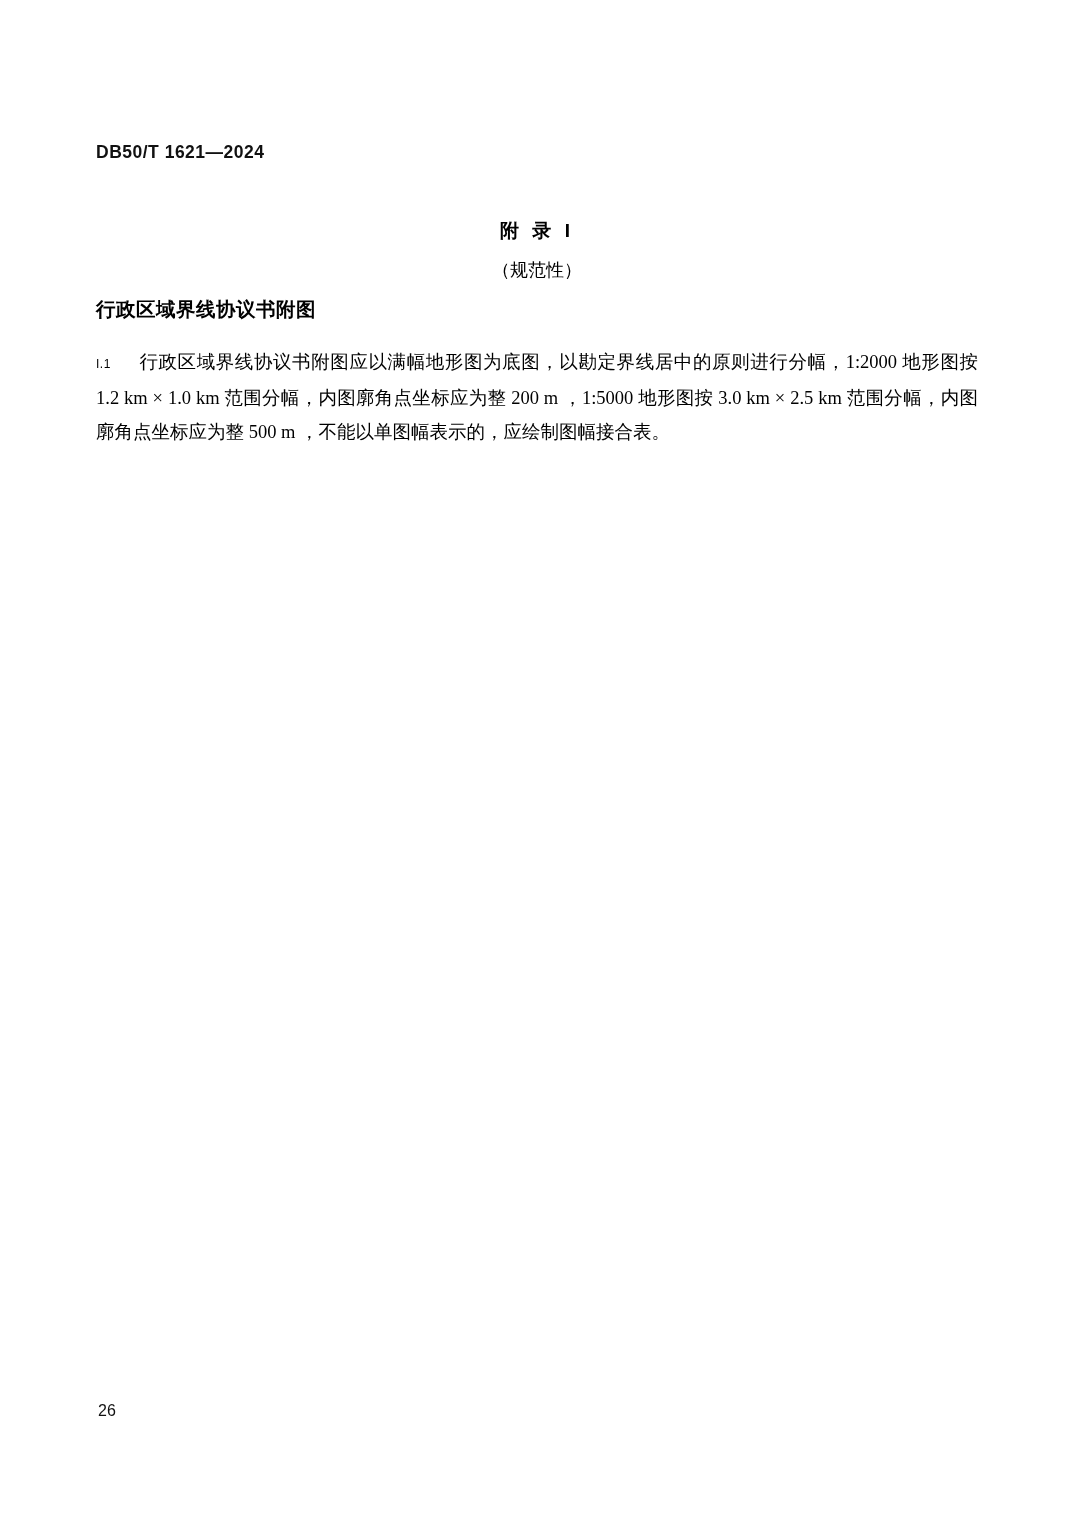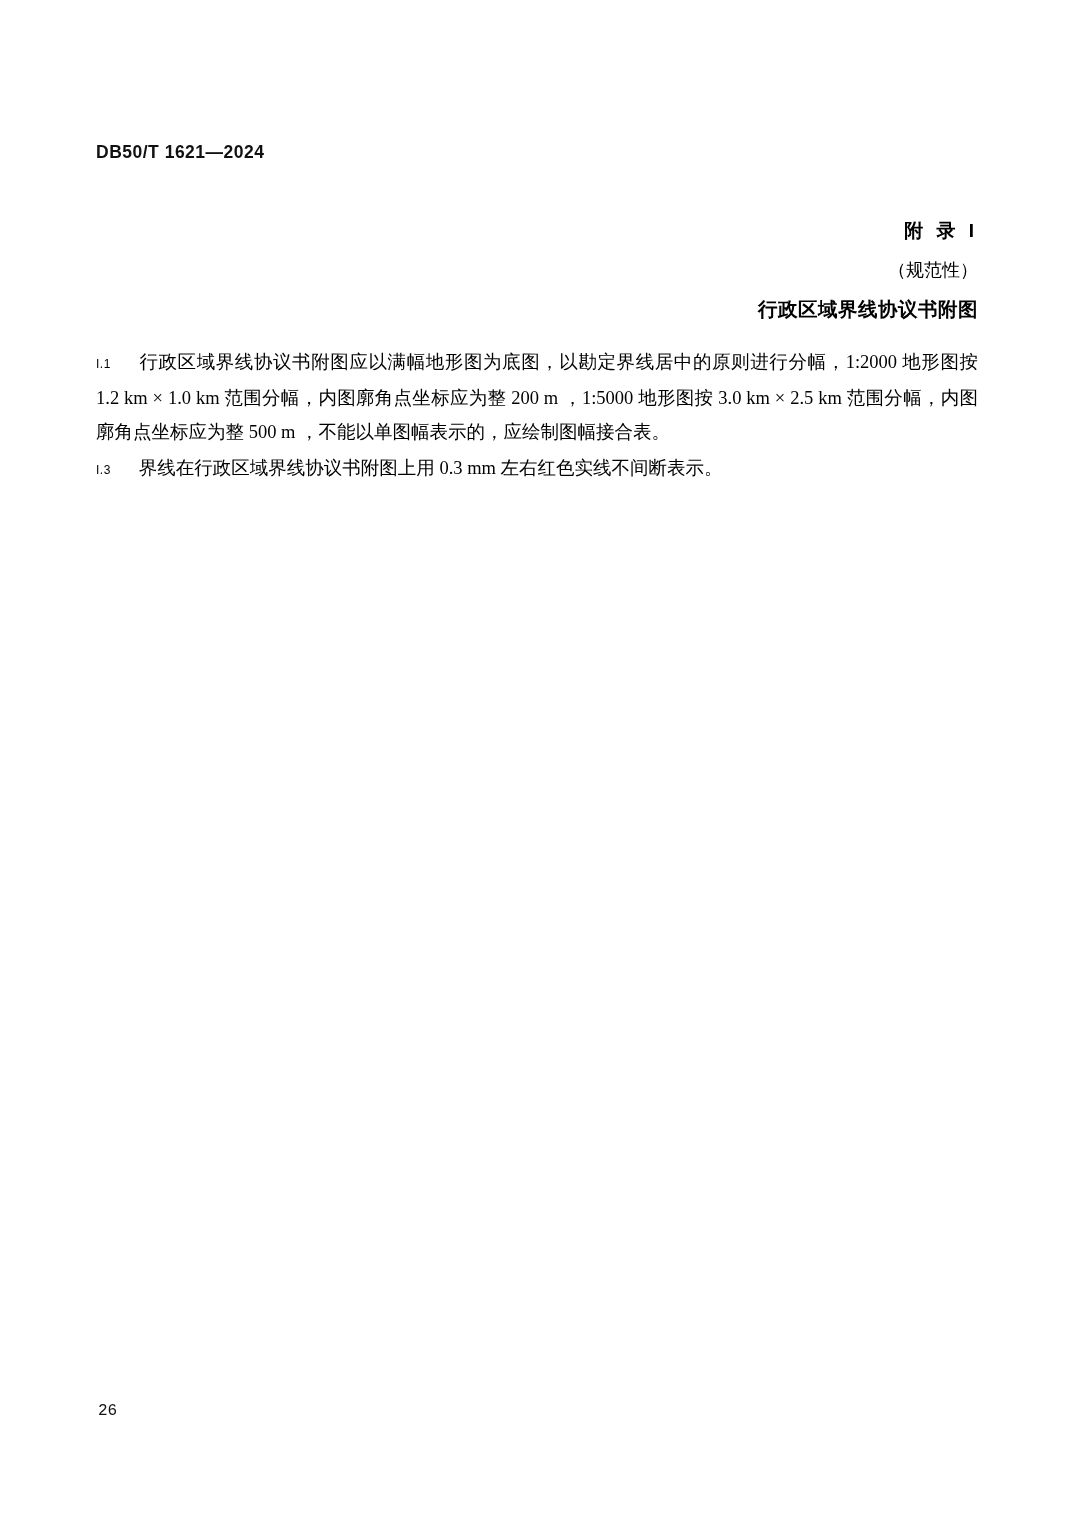--- a/index.html
+++ b/index.html
@@ -27,36 +27,36 @@
     color: #111;
     margin-top: 16px;
   }
   .content {
     position: absolute;
     top: 218px;
     left: 96px;
     width: 882px;
   }
   .annex-title {
-    text-align: right;
+    text-align: center;
     font-family: "Liberation Sans", "DejaVu Sans", sans-serif;
     font-size: 19px;
     font-weight: 700;
     letter-spacing: 4px;
     margin: 0 0 14px 0;
   }
   .annex-sub {
-    text-align: right;
+    text-align: center;
     font-family: "Liberation Sans", "DejaVu Sans", sans-serif;
     font-size: 18px;
     font-weight: 400;
     margin: 0 0 14px 0;
   }
   .annex-name {
-    text-align: right;
+    text-align: left;
     font-family: "Liberation Sans", "DejaVu Sans", sans-serif;
     font-size: 19.5px;
     font-weight: 700;
     margin: 0 0 22px 0;
     letter-spacing: 0.5px;
   }
   .clause {
     font-size: 18.5px;
     line-height: 34px;
     text-align: justify;
@@ -70,21 +70,21 @@
     letter-spacing: 0.5px;
   }
   .clause .gap {
     display: inline-block;
     width: 28px;
   }
   .footer-page {
     position: absolute;
     left: 98px;
     top: 1402px;
-    font-family: Liberation Mono, monospace;
+    font-family: Liberation Sans, sans-serif;
     font-size: 16px;
     color: #111;
   }
 </style>
 </head>
 <body>
 
 <div class="page">
 
   <div class="header">DB50/T 1621—2024</div>
@@ -93,23 +93,20 @@
 
     <div class="annex-title">附 录 I</div>
     <div class="annex-sub">（规范性）</div>
     <div class="annex-name">行政区域界线协议书附图</div>
 
     <p class="clause">
       <span class="num">I.1</span><span class="gap"></span><span>行政区域界线协议书附图应以满幅地形图为底图，以勘定界线居中的原则进行分幅，1:2000 地形图按 1.2 km × 1.0 km 范围分幅，内图廓角点坐标应为整 200 m ，1:5000 地形图按 3.0 km × 2.5 km 范围分幅，内图廓角点坐标应为整 500 m ，不能以单图幅表示的，应绘制图幅接合表。</span>
     </p>
 
 
-    <p class="clause">
-      <span class="num">I.3</span><span class="gap"></span><span>界线在行政区域界线协议书附图上用 0.3 mm 左右红色实线不间断表示。</span>
-    </p>
 
 
 
   </div>
 
   <div class="footer-page">26</div>
 
 </div>
 
 </body></html>

